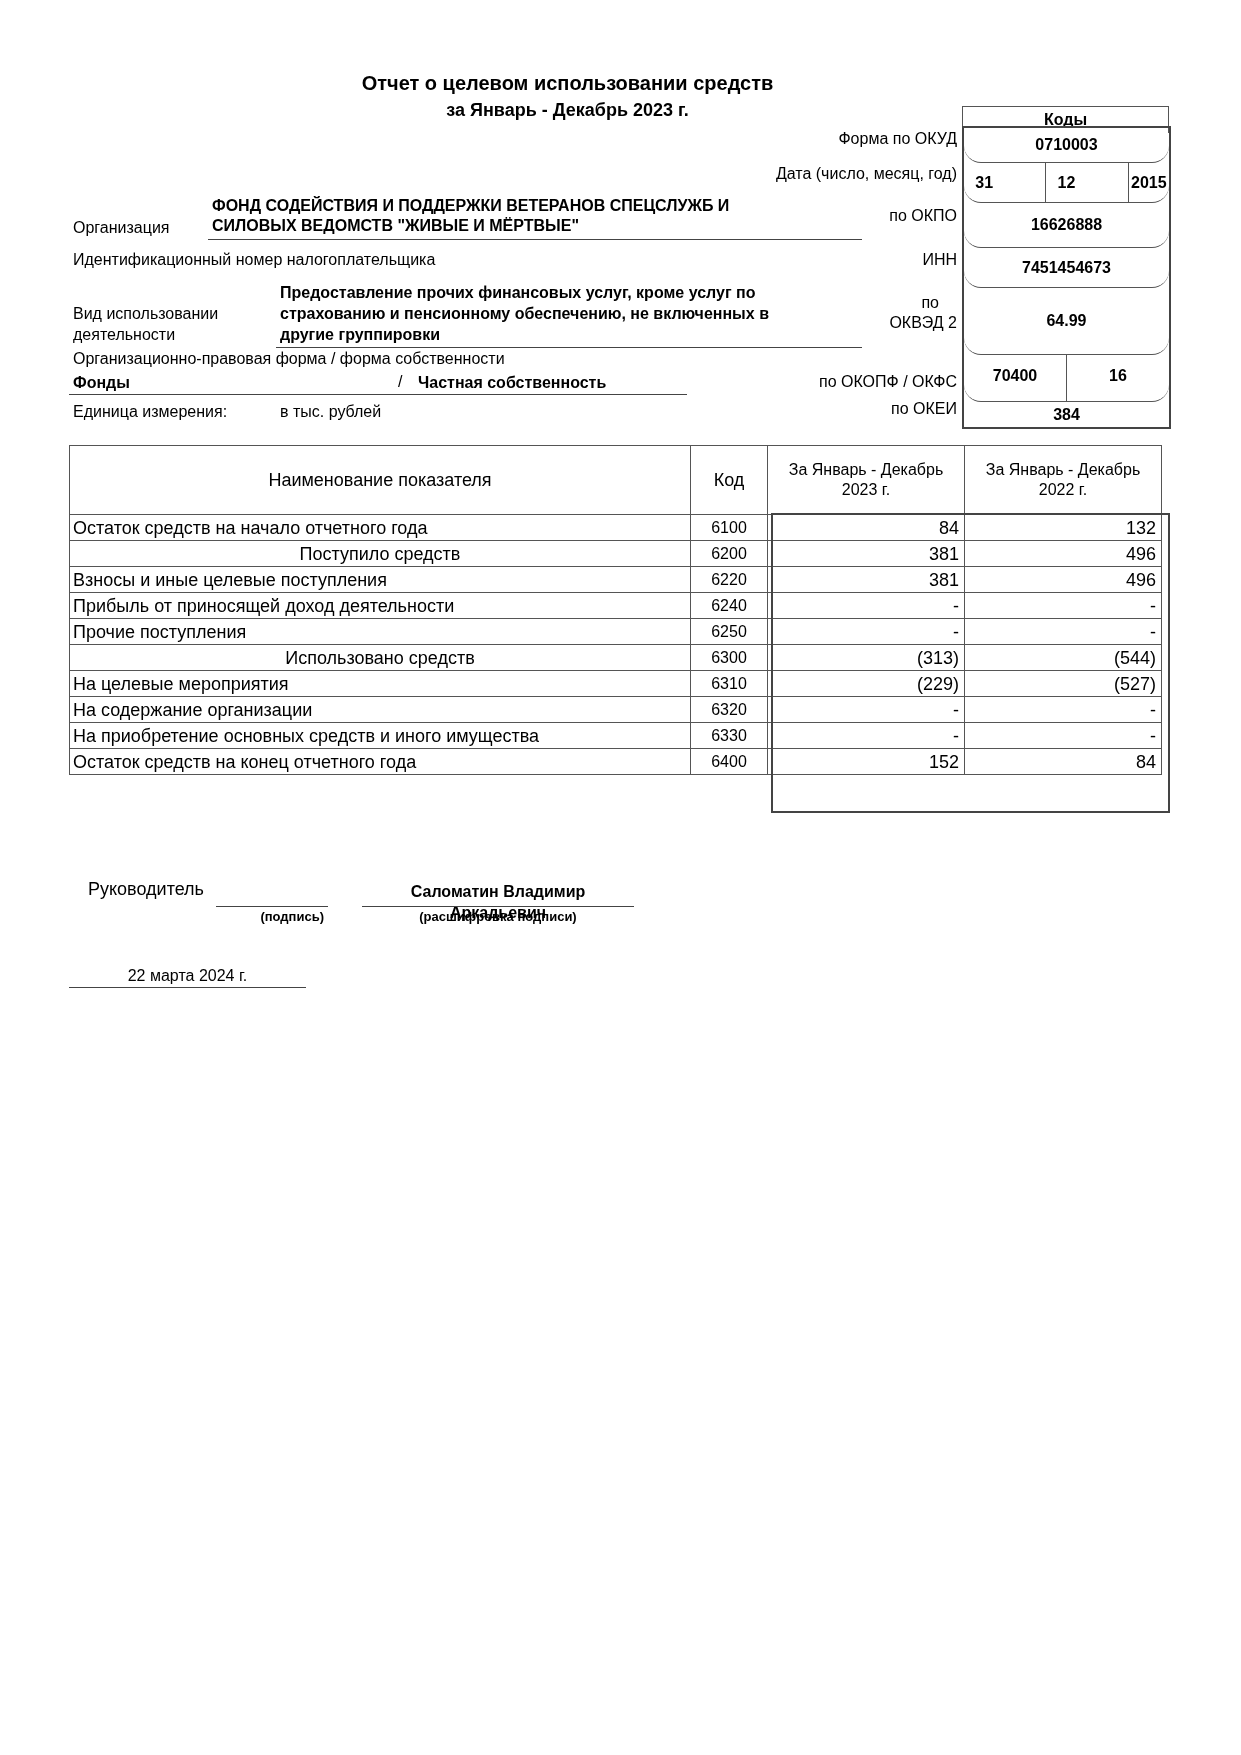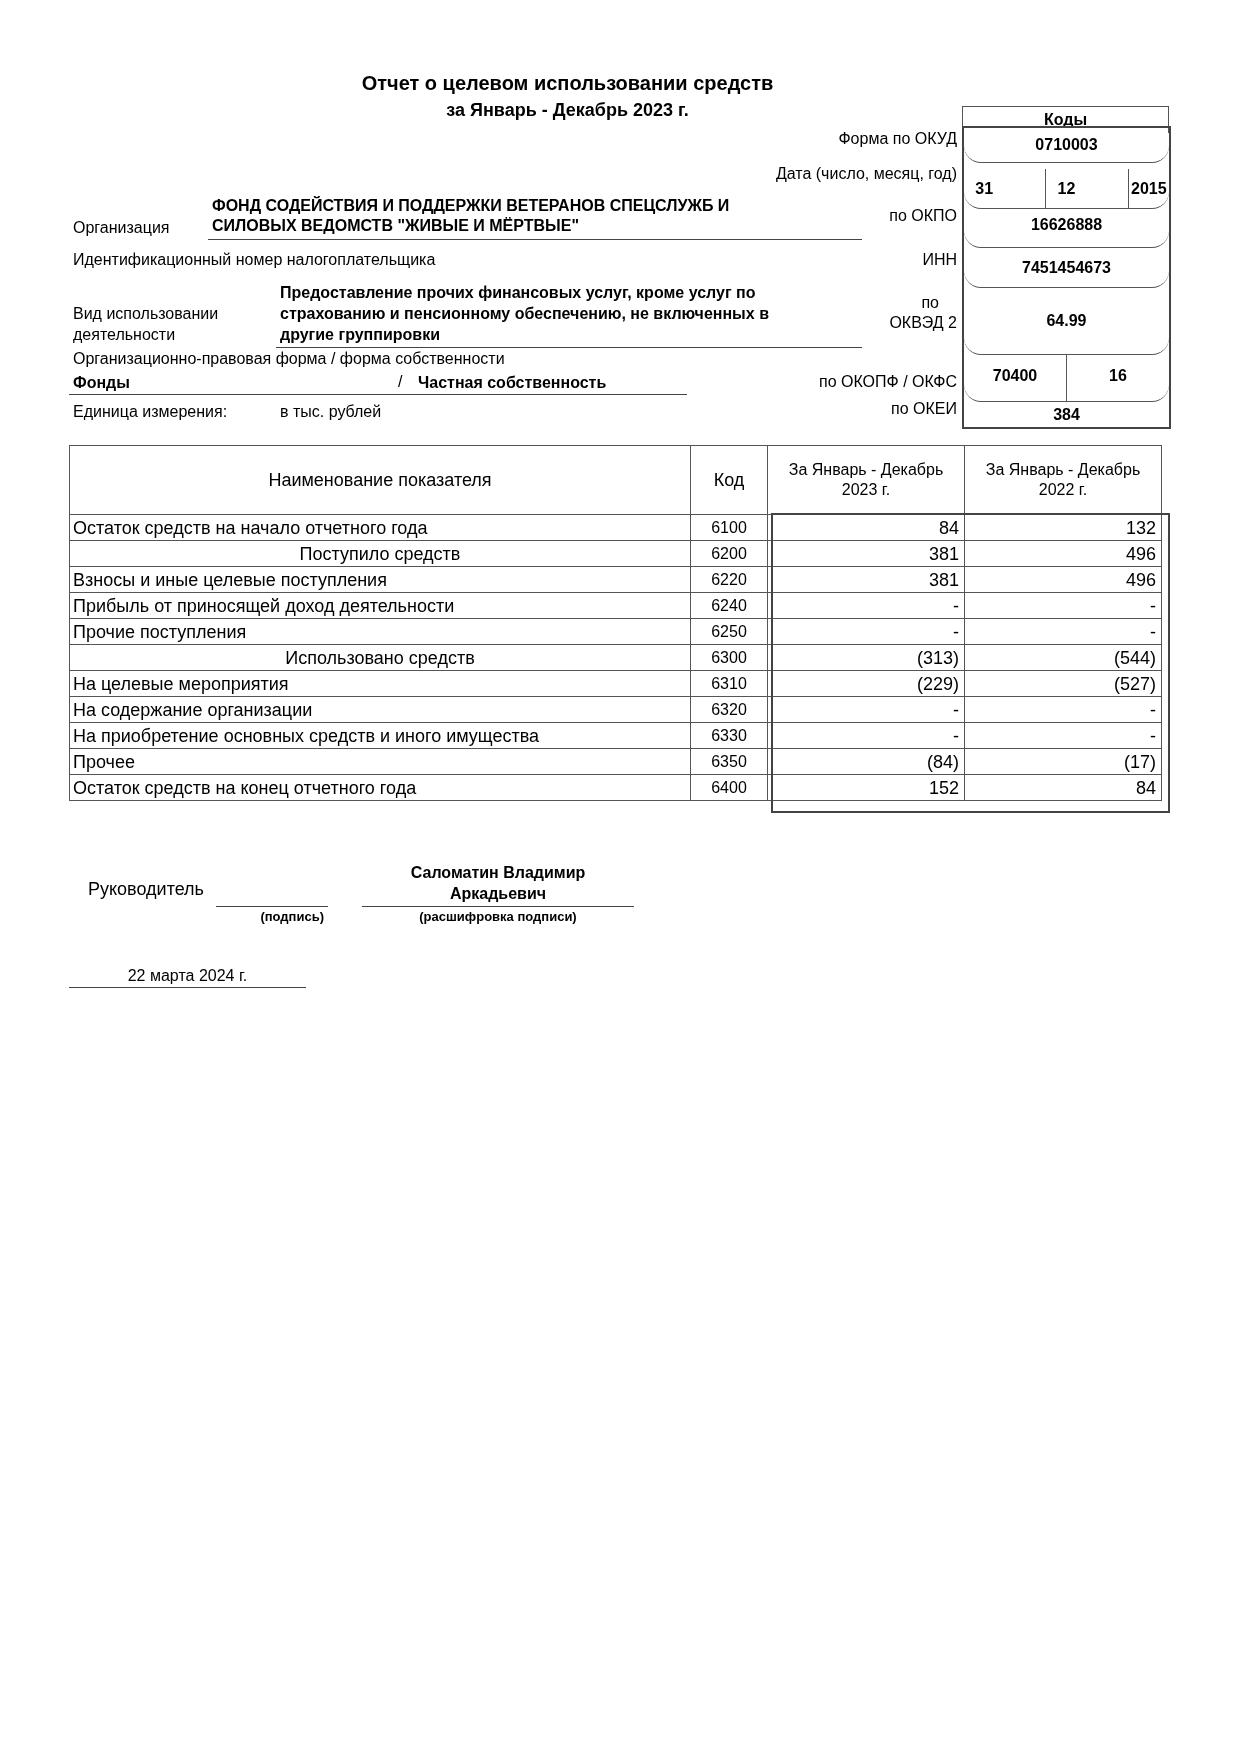--- a/index.html
+++ b/index.html
@@ -40,21 +40,21 @@
 <div class="abs title">Отчет о целевом использовании средств</div>
 <div class="abs subtitle">за Январь - Декабрь 2023 г.</div>
 
 <div class="abs codes">
   <div class="hdr">Коды</div>
 </div>
 <div class="cbox">
   <div class="crow" style="top:0;height:34px;">
     <div>0710003</div>
   </div>
-  <div class="crow" style="top:41px;height:39px;gap:41px;">
+  <div class="crow" style="top:35px;height:39px;gap:41px;">
     <div>31</div>
     <div>12</div>
     <div>2015</div>
   </div>
   <div class="crow" style="top:75px;height:44px;">
     <div>16626888</div>
   </div>
   <div class="crow" style="top:120px;height:39px;">
     <div>7451454673</div>
   </div>
@@ -164,38 +164,32 @@
         <td class="val">-</td>
         <td class="val">-</td>
       </tr>
       <tr>
         <td>На приобретение основных средств и иного имущества</td>
         <td class="code">6330</td>
         <td class="val">-</td>
         <td class="val">-</td>
       </tr>
       <tr>
-        <td>Прочее</td>
-        <td class="code">6350</td>
-        <td class="val">(84)</td>
-        <td class="val">(17)</td>
-      </tr>
-      <tr>
         <td>Остаток средств на конец отчетного года</td>
         <td class="code">6400</td>
         <td class="val">152</td>
         <td class="val">84</td>
       </tr>
     </tbody>
 </table>
 <div class="valframe"></div>
 
 <div class="abs" style="left:88px;top:879px;font-size:18px;">Руководитель</div>
 <div class="abs" style="left:216px;top:906px;width:112px;border-top:1.5px solid #444;"></div>
 <div class="abs small" style="left:216px;top:909px;width:112px;text-align:right;padding-right:4px;box-sizing:border-box;">(подпись)</div>
-<div class="abs" style="left:362px;top:862px;width:272px;text-align:center;font-size:16px;font-weight:bold;line-height:21px;">
+<div class="abs" style="left:362px;top:881px;width:272px;text-align:center;font-size:16px;font-weight:bold;line-height:21px;">
   <div>Саломатин Владимир</div>
   <div>Аркадьевич</div>
 </div>
 <div class="abs" style="left:362px;top:906px;width:272px;border-top:1.5px solid #444;"></div>
 <div class="abs small" style="left:362px;top:909px;width:272px;text-align:center;">(расшифровка подписи)</div>
 
 <div class="abs" style="left:69px;top:967px;width:237px;text-align:center;font-size:16px;padding-bottom:2px;border-bottom:1.5px solid #444;">22 марта 2024 г.</div>
 
 </body></html>

